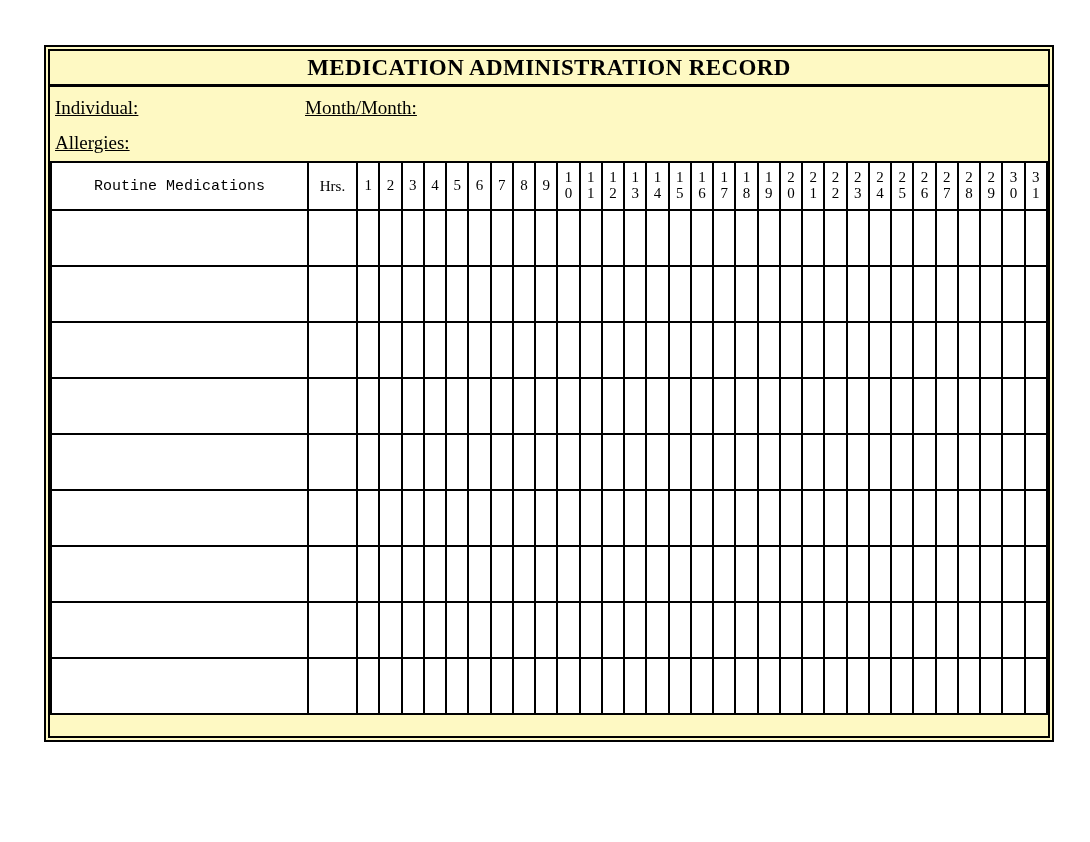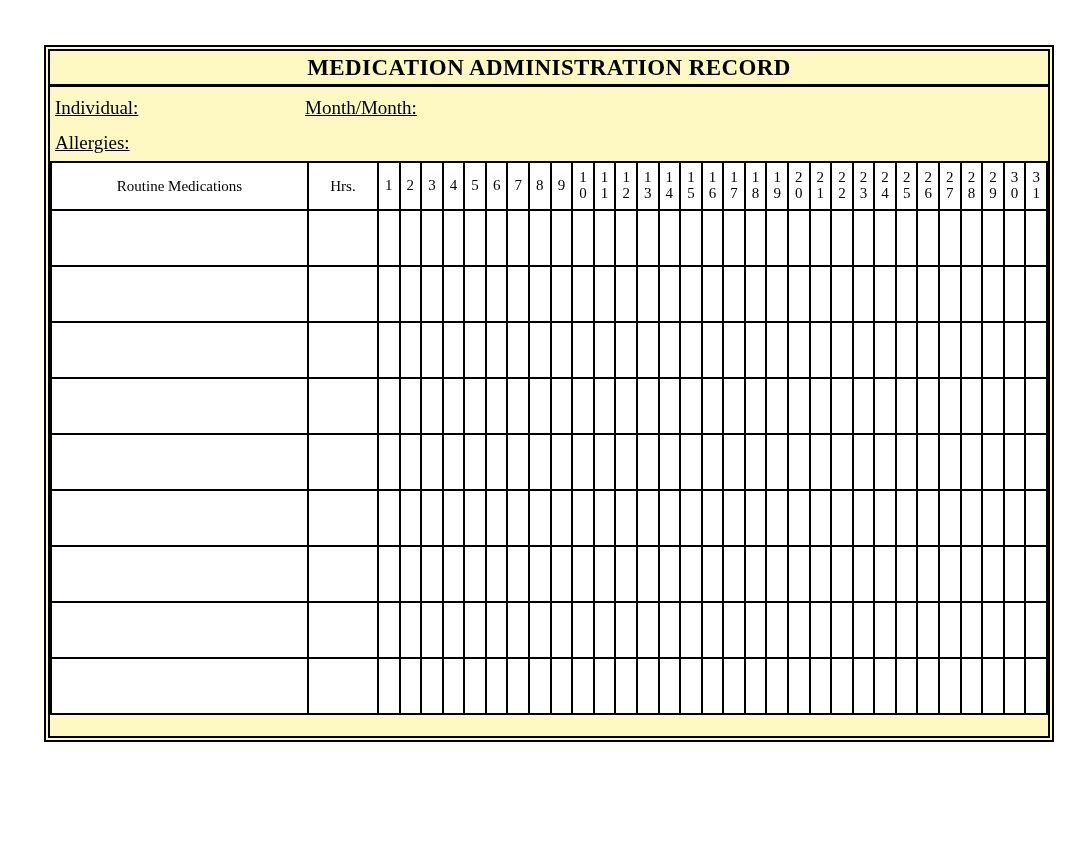--- a/index.html
+++ b/index.html
@@ -51,22 +51,22 @@
     padding: 0;
     background: #fff;
   }
   table.grid thead th {
     height: 48px;
     font-weight: normal;
     font-size: 15px;
     text-align: center;
     vertical-align: middle;
   }
-  th.med-col { width: 257px; }
-  th.hrs-col { width: 70px; }
+  th.med-col { width: 257px; font-family: Liberation Mono, monospace; }
+  th.hrs-col { width: 49px; }
   th.day-col {
     white-space: pre-line;
     line-height: 1.05;
   }
   table.grid tbody td { height: 56px; }
 </style>
 </head>
 <body>
 
 <div class="form">

